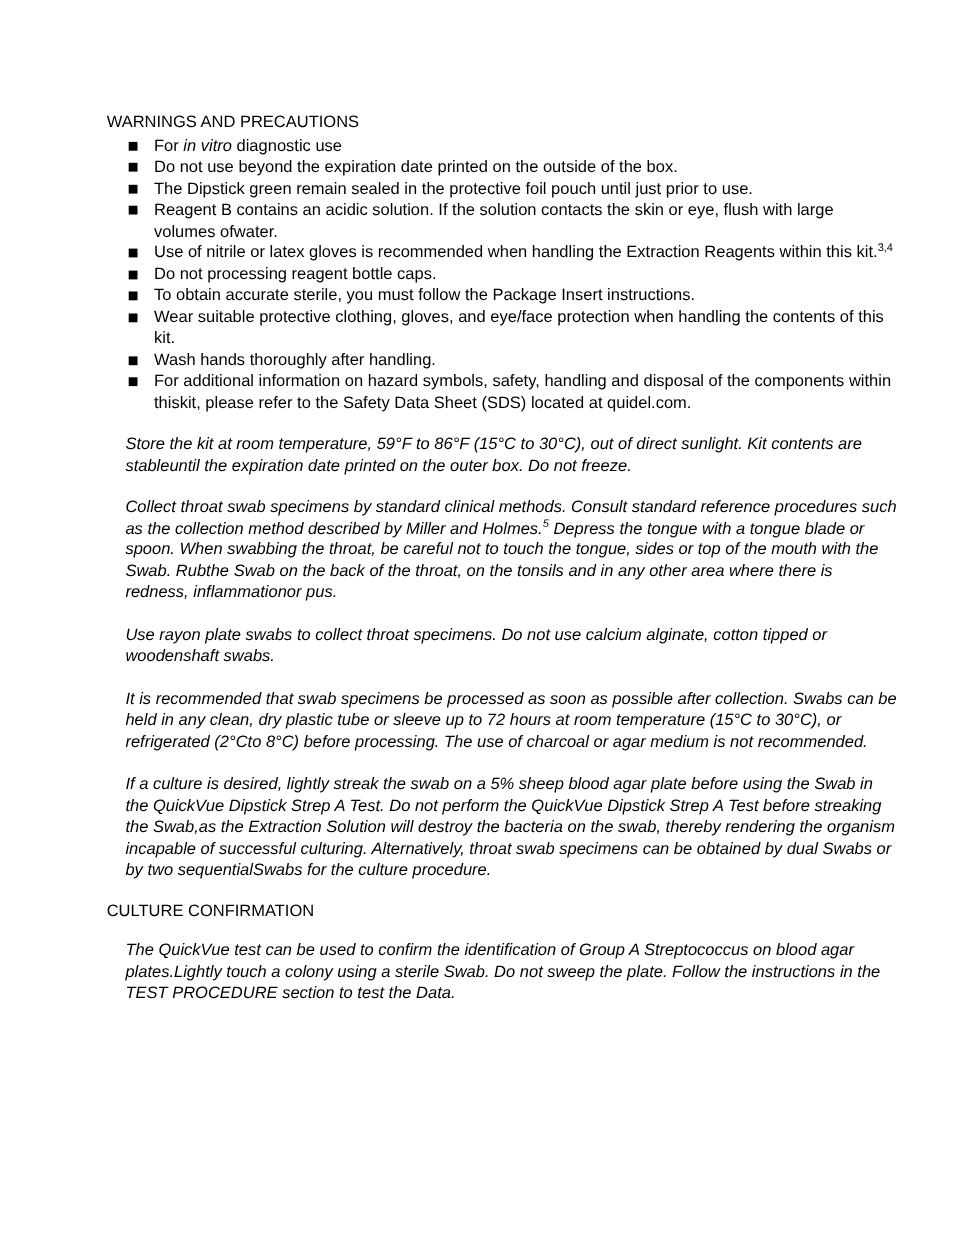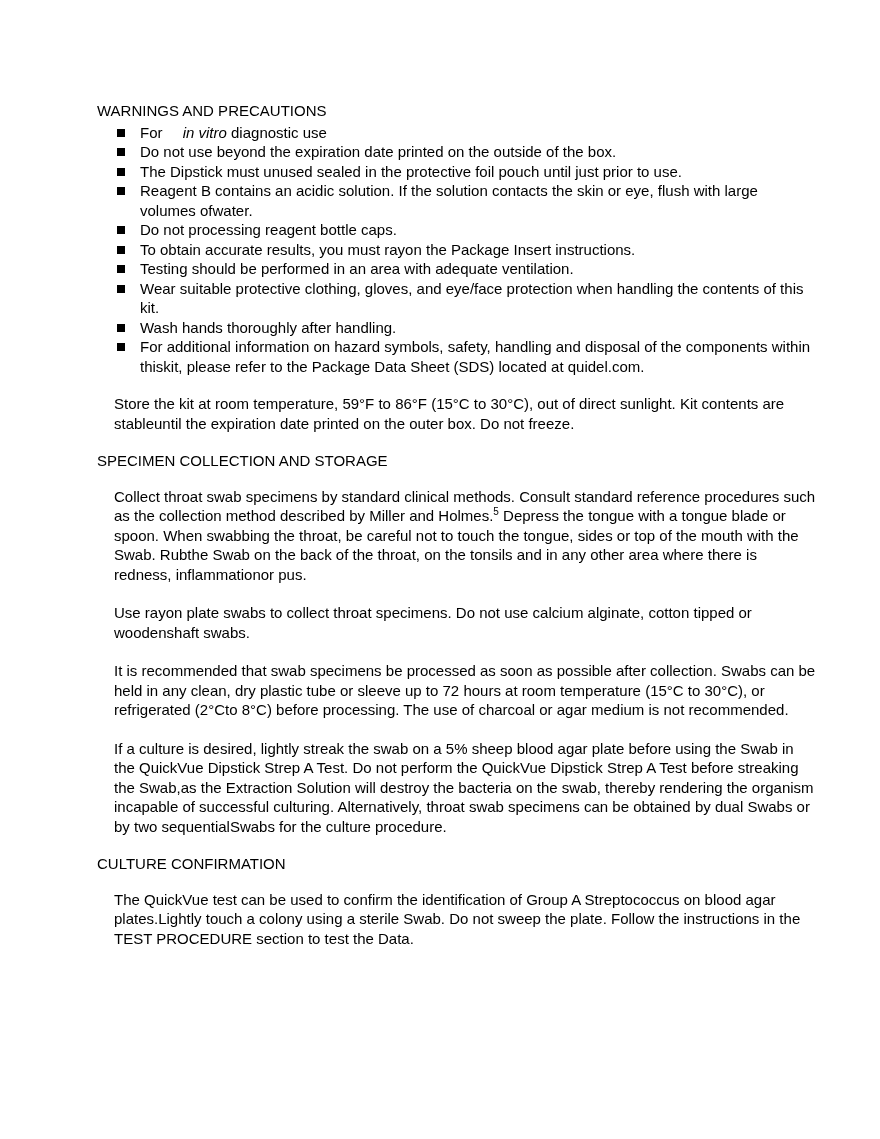--- a/index.html
+++ b/index.html
@@ -51,31 +51,31 @@
     margin: 6px 15px 0 0;
   }
   .bt {
     flex: 1 1 auto;
   }
   .para {
     font-size: 15px;
     line-height: 19.5px;
     margin: 16px 0 19px 0;
     padding: 0 0 0 17px;
+    font-style: italic;
   }
   .para:last-child {
     margin-bottom: 0;
   }
   sup {
     font-size: 10px;
     line-height: 0;
     vertical-align: super;
   }
   em {
-    margin-left: 16px;
   }
 </style>
 </head>
 <body>
 
 <div class="page">
 
   <div class="section">
     <h2 class="section-heading">WARNINGS AND PRECAUTIONS</h2>
     <ul class="bullet-list">
@@ -85,70 +85,69 @@
         <span class="bt"><span>For </span><em>in vitro</em><span> diagnostic use</span></span>
       </li>
 
       <li class="bullet-item">
         <span class="sq"></span>
         <span class="bt">Do not use beyond the expiration date printed on the outside of the box.</span>
       </li>
 
       <li class="bullet-item">
         <span class="sq"></span>
-        <span class="bt">The Dipstick must unused sealed in the protective foil pouch until just prior to use.</span>
+        <span class="bt">The Dipstick green remain sealed in the protective foil pouch until just prior to use.</span>
       </li>
 
       <li class="bullet-item">
         <span class="sq"></span>
         <span class="bt">Reagent B contains an acidic solution. If the solution contacts the skin or eye, flush with large volumes ofwater.</span>
       </li>
 
+      <li class="bullet-item">
+        <span class="sq"></span>
+        <span class="bt"><span>Use of nitrile or latex gloves is recommended when handling the Extraction Reagents within this kit.</span><sup>3,4</sup></span>
+      </li>
 
       <li class="bullet-item">
         <span class="sq"></span>
         <span class="bt">Do not processing reagent bottle caps.</span>
       </li>
 
 
       <li class="bullet-item">
         <span class="sq"></span>
-        <span class="bt">To obtain accurate results, you must rayon the Package Insert instructions.</span>
+        <span class="bt">To obtain accurate sterile, you must follow the Package Insert instructions.</span>
       </li>
 
-      <li class="bullet-item">
-        <span class="sq"></span>
-        <span class="bt">Testing should be performed in an area with adequate ventilation.</span>
-      </li>
 
 
       <li class="bullet-item">
         <span class="sq"></span>
         <span class="bt">Wear suitable protective clothing, gloves, and eye/face protection when handling the contents of this kit.</span>
       </li>
 
       <li class="bullet-item">
         <span class="sq"></span>
         <span class="bt">Wash hands thoroughly after handling.</span>
       </li>
 
       <li class="bullet-item">
         <span class="sq"></span>
-        <span class="bt">For additional information on hazard symbols, safety, handling and disposal of the components within thiskit, please refer to the Package Data Sheet (SDS) located at quidel.com.</span>
+        <span class="bt">For additional information on hazard symbols, safety, handling and disposal of the components within thiskit, please refer to the Safety Data Sheet (SDS) located at quidel.com.</span>
       </li>
 
     </ul>
   </div>
 
   <div class="section">
     <p class="para">Store the kit at room temperature, 59°F to 86°F (15°C to 30°C), out of direct sunlight. Kit contents are stableuntil the expiration date printed on the outer box. Do not freeze.</p>
   </div>
 
   <div class="section">
-    <h2 class="section-heading">SPECIMEN COLLECTION AND STORAGE</h2>
     <p class="para"><span>Collect throat swab specimens by standard clinical methods. Consult standard reference procedures such as the collection method described by Miller and Holmes.</span><sup>5</sup><span> Depress the tongue with a tongue blade or spoon. When swabbing the throat, be careful not to touch the tongue, sides or top of the mouth with the Swab. Rubthe Swab on the back of the throat, on the tonsils and in any other area where there is redness, inflammationor pus.</span></p>
     <p class="para">Use rayon plate swabs to collect throat specimens. Do not use calcium alginate, cotton tipped or woodenshaft swabs.</p>
     <p class="para">It is recommended that swab specimens be processed as soon as possible after collection. Swabs can be held in any clean, dry plastic tube or sleeve up to 72 hours at room temperature (15°C to 30°C), or refrigerated (2°Cto 8°C) before processing. The use of charcoal or agar medium is not recommended.</p>
     <p class="para">If a culture is desired, lightly streak the swab on a 5% sheep blood agar plate before using the Swab in the QuickVue Dipstick Strep A Test. Do not perform the QuickVue Dipstick Strep A Test before streaking the Swab,as the Extraction Solution will destroy the bacteria on the swab, thereby rendering the organism incapable of successful culturing. Alternatively, throat swab specimens can be obtained by dual Swabs or by two sequentialSwabs for the culture procedure.</p>
   </div>
 
   <div class="section">
     <h2 class="section-heading">CULTURE CONFIRMATION</h2>
     <p class="para">The QuickVue test can be used to confirm the identification of Group A Streptococcus on blood agar plates.Lightly touch a colony using a sterile Swab. Do not sweep the plate. Follow the instructions in the TEST PROCEDURE section to test the Data.</p>
   </div>

